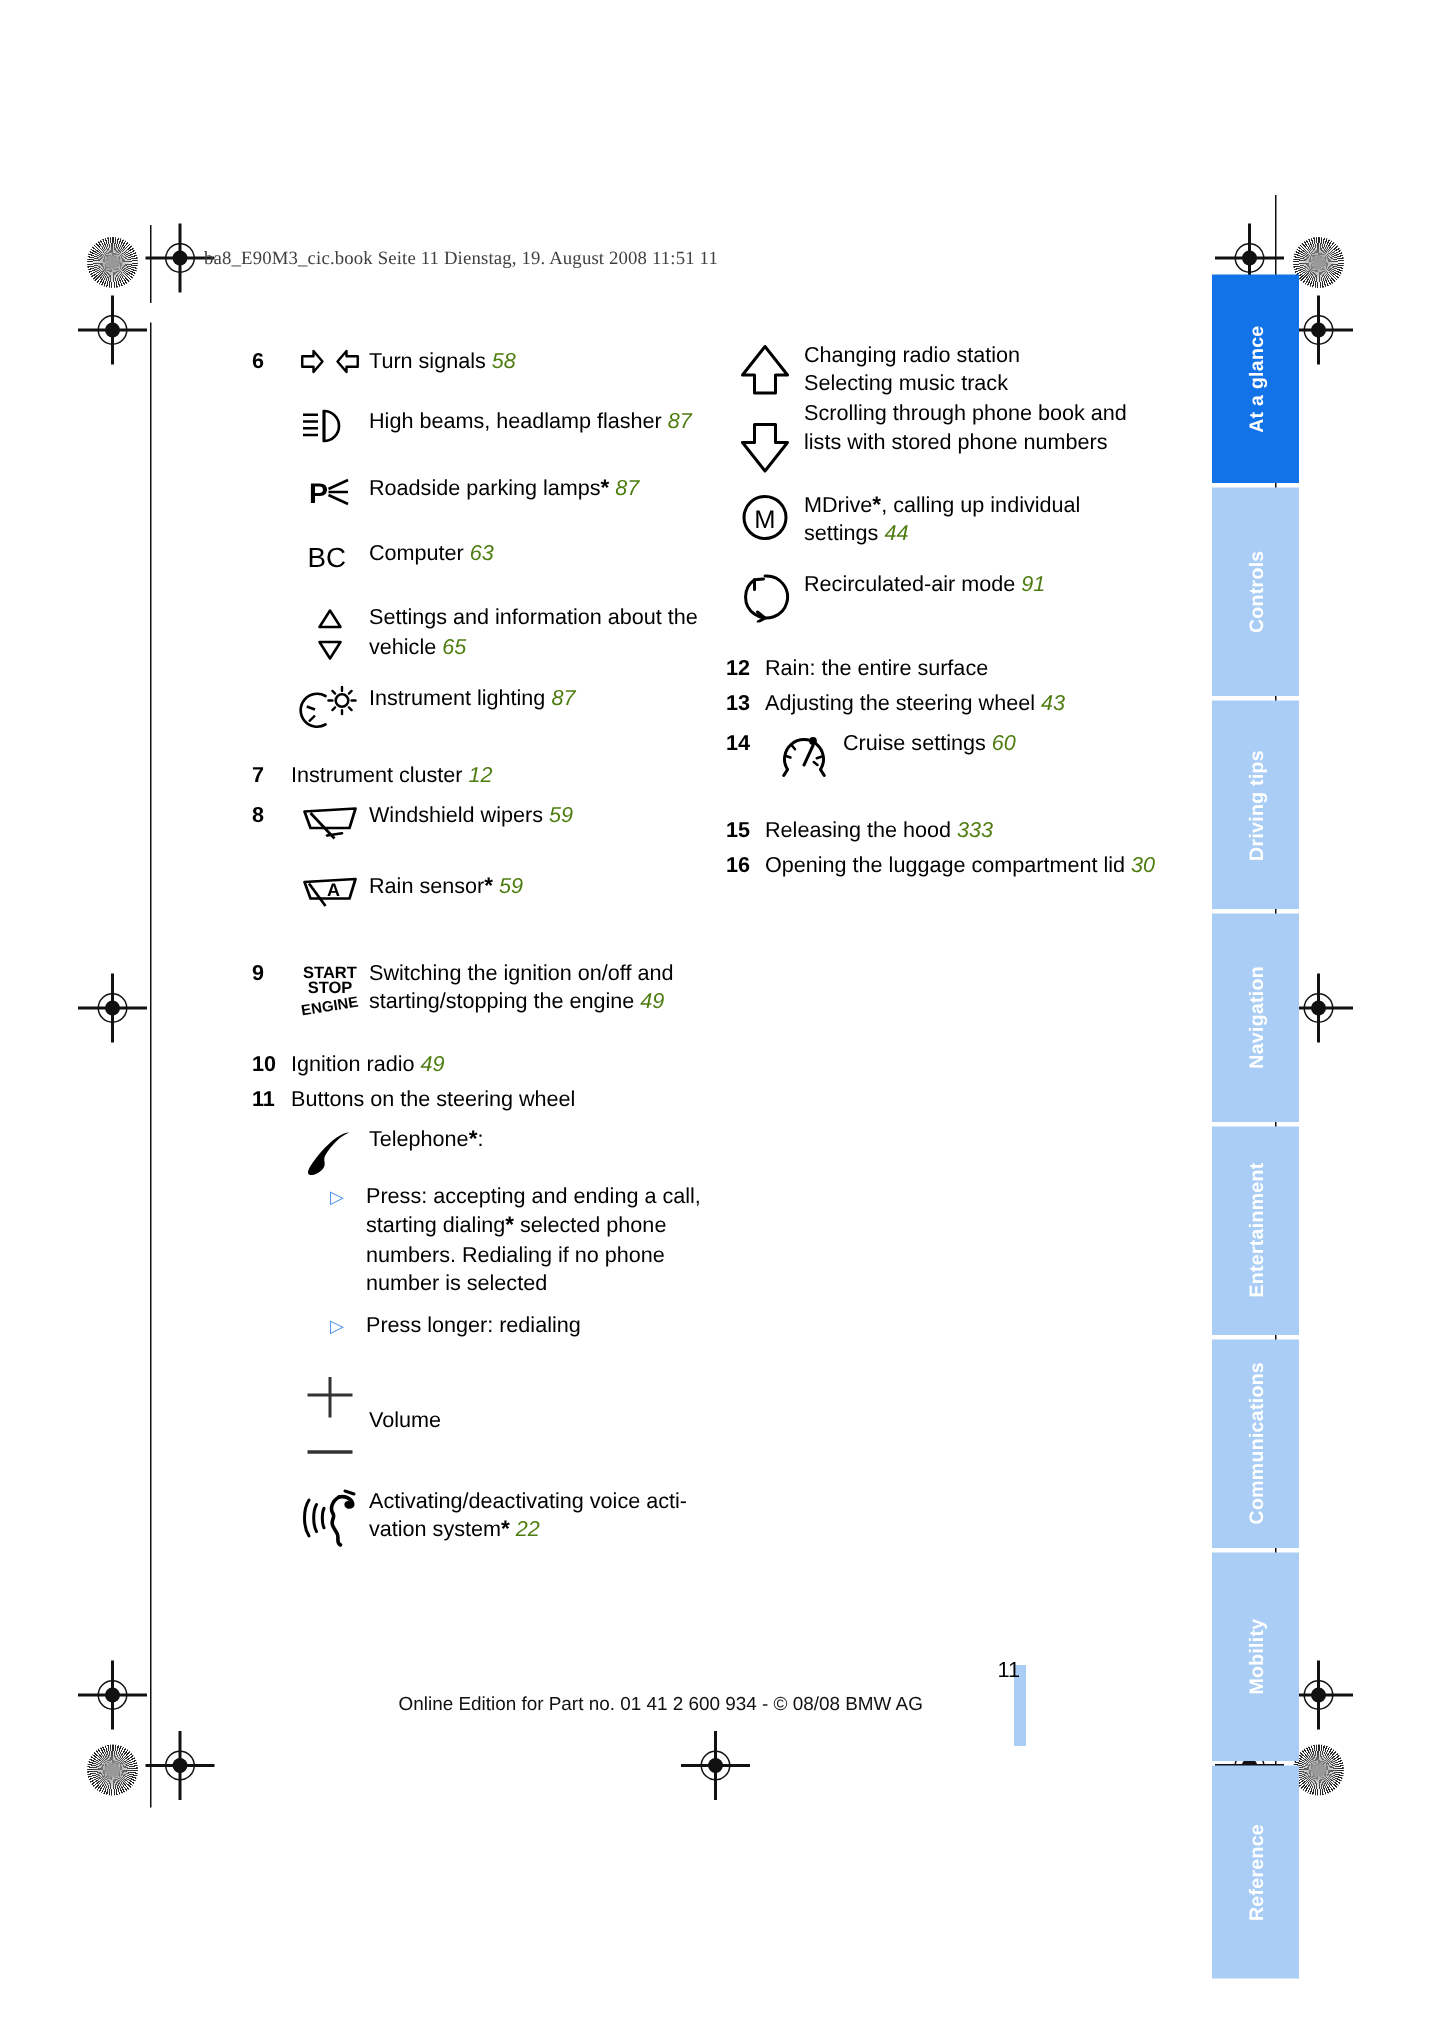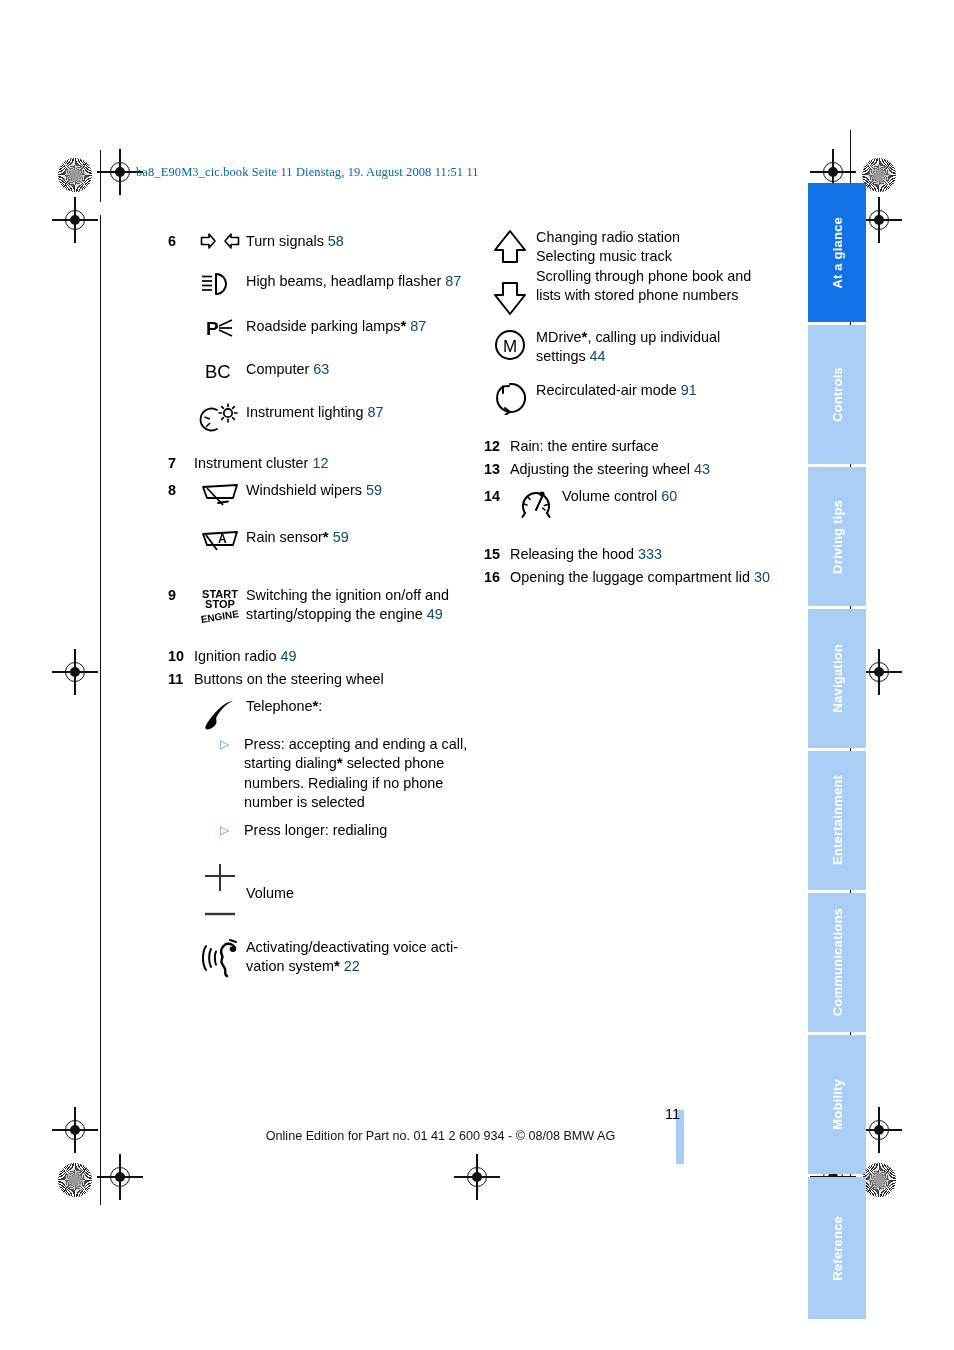--- a/index.html
+++ b/index.html
@@ -39,21 +39,21 @@
     background:radial-gradient(circle at 50% 50%, #888 0 12%, rgba(255,255,255,0) 60%);
   }
 
   .trimline{position:absolute;background:#111;}
 
   
   .hdr-rule{position:absolute;left:100px;top:150px;width:1.2px;height:52px;background:#111;}
   .file-header{
     position:absolute;left:136px;top:165px;
     font-family:"Liberation Serif", serif;
-    font-size:12.5px;letter-spacing:.1px;color:#0369a1;white-space:nowrap;
+    font-size:12.5px;letter-spacing:.1px;color:#404040;white-space:nowrap;
   }
 
   
   .tabrail{position:absolute;left:808px;top:183px;width:58px;}
   .tab{
     width:58px;box-sizing:border-box;
     background:#a9cdf5;color:#ffffff;
     display:flex;align-items:center;justify-content:center;
     margin-bottom:3px;
   }
@@ -70,21 +70,21 @@
   .col-left{left:168px;top:232px;width:300px;}
   .col-right{left:484px;top:228px;width:300px;}
 
   .row{display:flex;align-items:flex-start;}
   .num{
     width:26px;flex:none;font-weight:bold;font-size:14.4px;
     text-align:left;padding-top:0px;
   }
   .ico{width:52px;flex:none;display:flex;align-items:center;justify-content:center;}
   .txt{flex:1;}
-  .pg{color:#0c4a6e;}
+  .pg{color:#4d7c0f;font-style:italic;}
   .star{font-weight:bold;font-size:15px;line-height:0;vertical-align:baseline;}
 
   .mb-lg{margin-bottom:21px;}
   .mb-md{margin-bottom:14px;}
   .mb-sm{margin-bottom:7px;}
   .mb-xs{margin-bottom:4px;}
 
   .bullets{margin-left:52px;}
   .bullet{display:flex;align-items:flex-start;margin-top:4px;}
   .bullet .bmark{color:#4a90e8;font-size:12px;width:24px;flex:none;line-height:1.5;}
@@ -268,20 +268,33 @@
         <svg width="40" height="22" viewBox="0 0 40 22">
           <text x="5" y="18" font-family="Liberation Sans, sans-serif" font-size="18.5" fill="#000">BC</text>
         </svg>
       </div>
       <div class="txt">
         <span>Computer</span>
         <span class="pg">63</span>
       </div>
     </div>
 
+    <div class="row mb-md">
+      <div class="num"></div>
+      <div class="ico" style="align-items:flex-start;">
+        <svg width="30" height="40" viewBox="0 0 30 40">
+          <path d="M15 4 L22 15 L8 15 Z" fill="none" stroke="#000" stroke-width="1.7" stroke-linejoin="round"></path>
+          <path d="M15 36 L8 25 L22 25 Z" fill="none" stroke="#000" stroke-width="1.7" stroke-linejoin="round"></path>
+        </svg>
+      </div>
+      <div class="txt">
+        <span>Settings and information about the vehicle</span>
+        <span class="pg">65</span>
+      </div>
+    </div>
 
     <div class="row mb-lg">
       <div class="num"></div>
       <div class="ico">
         <svg width="46" height="30" viewBox="0 0 46 30">
           <path d="M20 7 A11 11 0 1 0 20 26" fill="none" stroke="#000" stroke-width="1.8" stroke-linecap="round"></path>
           <line x1="13" y1="16" x2="7.5" y2="14" stroke="#000" stroke-width="1.6"></line>
           <line x1="13" y1="20" x2="9" y2="24" stroke="#000" stroke-width="1.6"></line>
           <circle cx="31" cy="10" r="4.2" fill="none" stroke="#000" stroke-width="1.7"></circle>
           <g stroke="#000" stroke-width="1.6" stroke-linecap="round">
@@ -503,21 +516,21 @@
           <circle cx="26" cy="7" r="2.6" fill="#000"></circle>
           <g stroke="#000" stroke-width="1.6" stroke-linecap="round">
             <line x1="8" y1="17" x2="11" y2="18"></line>
             <line x1="12" y1="10" x2="14" y2="12.5"></line>
             <line x1="31.5" y1="17.5" x2="28.5" y2="18.5"></line>
             <line x1="29" y1="23" x2="26.5" y2="21"></line>
           </g>
         </svg>
       </div>
       <div class="txt">
-        <span>Volume control</span>
+        <span>Cruise settings</span>
         <span class="pg">60</span>
       </div>
     </div>
 
     <div class="row mb-xs">
       <div class="num">15</div>
       <div class="txt">
         <span>Releasing the hood</span>
         <span class="pg">333</span>
       </div>

